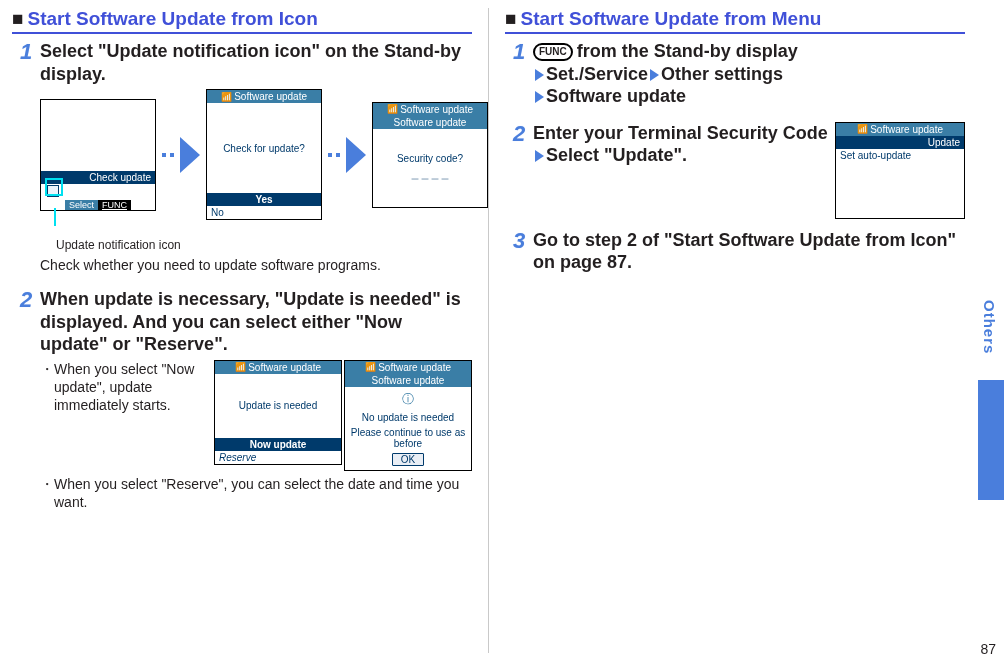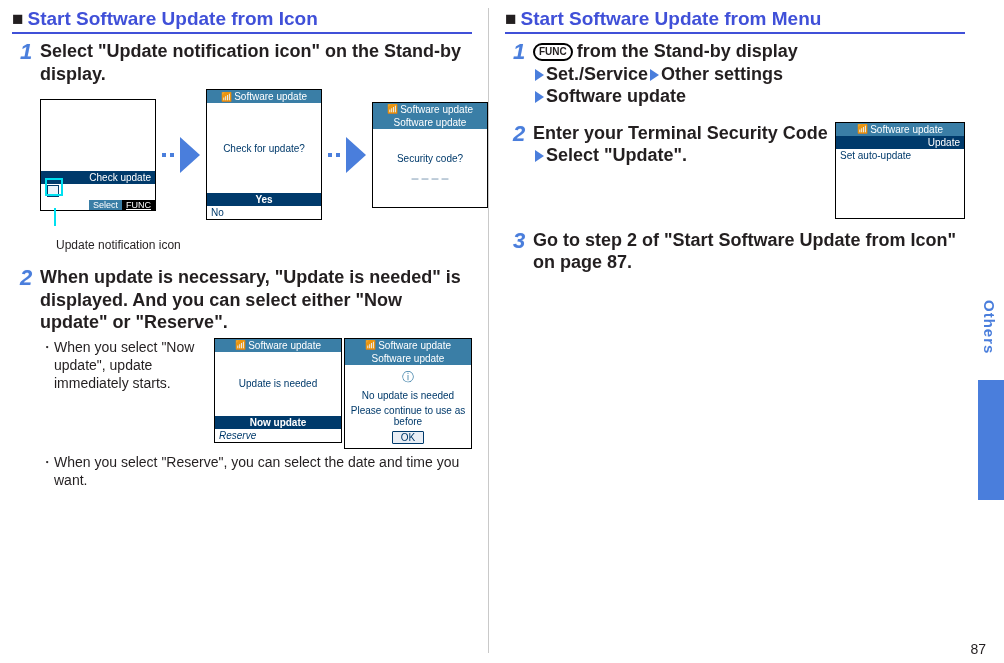--- a/index.html
+++ b/index.html
@@ -136,21 +136,21 @@
   .sc-subbox {
     background: #3a7ea6;
     color: #fff;
     font-size: 10px;
     padding: 1px 4px;
     width: 100%;
     text-align: center;
   }
   .sc-soft {
     display: flex;
-    justify-content: flex-end;
+    justify-content: center;
     font-size: 9px;
   }
   .sc-soft span {
     background: #3a7ea6;
     color: #fff;
     padding: 0 4px;
   }
   .sc-soft .func { background: #000000; text-decoration: underline; }
   .icon-callout {
     position: relative;
@@ -223,21 +223,21 @@
     top: 300px;
     writing-mode: vertical-rl;
     color: #4a7edc;
     font-weight: bold;
     font-size: 15px;
     letter-spacing: 1px;
   }
 
   .page-num {
     position: absolute;
-    right: 18px;
+    right: 8px;
     bottom: 6px;
     font-size: 14px;
   }
 
   .flex-row { display:flex; gap:2px; align-items:flex-start;}
   .flex-row .text { flex:1; }
   .mini-screen {
     width: 130px;
     border: 1px solid #000;
     align-self: flex-start;
@@ -309,20 +309,21 @@
               </div>
             <div class="sc-subbox">Software update</div>
             <div class="sc-body" style="min-height:78px;">
               <span>Security code?</span>
               <span>＿＿＿＿</span>
             </div>
           </div>
         </div>
 
         <div class="caption">Update notification icon</div>
+        <div class="step-note">Check whether you need to update software programs.</div>
       </div>
     </div>
 
     <div class="step">
       <div class="step-num">2</div>
       <div class="step-body">
         <div class="step-title">When update is necessary, "Update is needed" is displayed. And you can select either "Now update" or "Reserve".</div>
 
         <div class="flex-row">
           <div class="text bullet-list step2-left">

